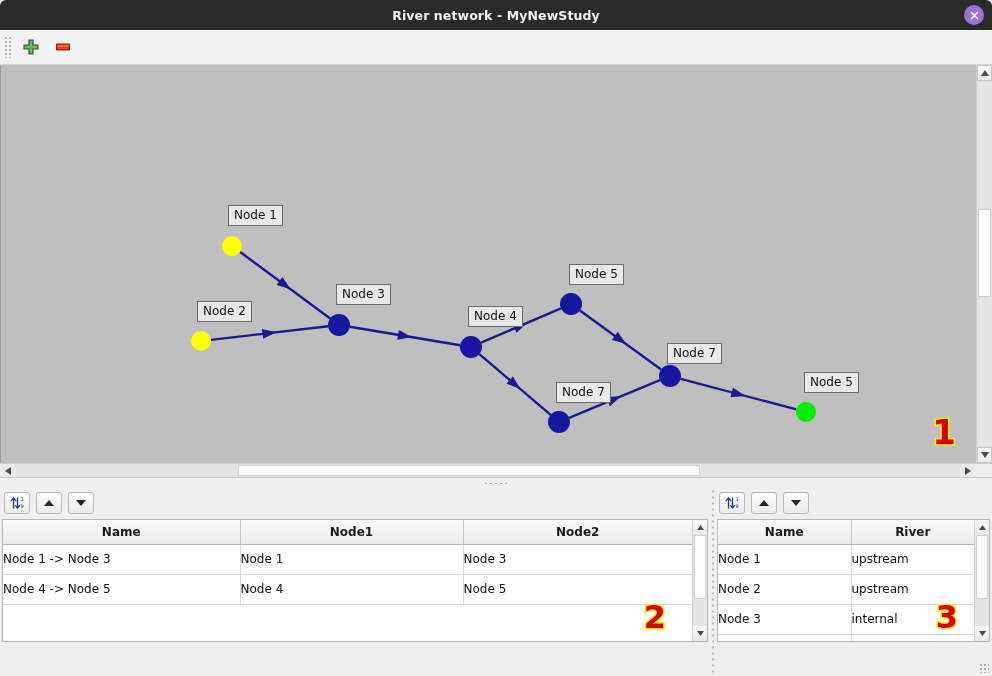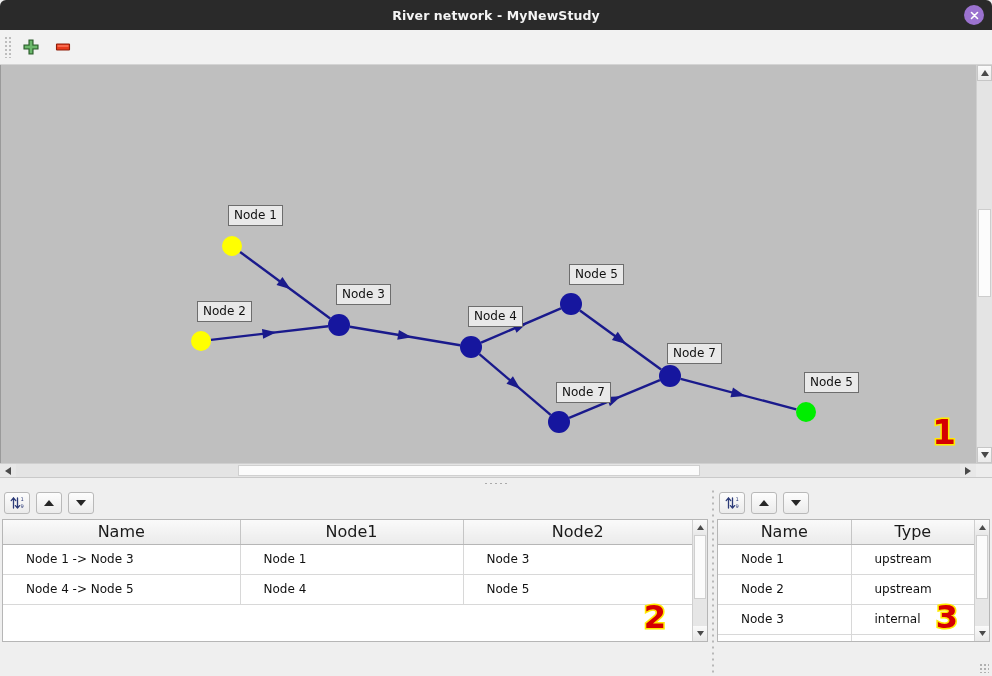--- a/index.html
+++ b/index.html
@@ -199,30 +199,30 @@
     margin: 0 2px 0 2px;
     position: relative;
   }
   .table-inner { flex: 1 1 auto; overflow: hidden; position: relative; }
   table { width: 100%; border-collapse: collapse; table-layout: fixed; }
   thead th {
     height: 24px;
     background: linear-gradient(#fafafa, #ebebeb);
     border-right: 1px solid #c5c5c5;
     border-bottom: 1px solid #b6b6b6;
-    font-size: 16px; font-weight: normal; color: #1a1a1a;
+    font-size: 12px; font-weight: bold; color: #1a1a1a;
     text-align: center;
   }
   thead th:last-child { border-right: none; }
   tbody td {
     height: 30px;
     border-right: 1px solid #d8d8d8;
     border-bottom: 1px solid #d8d8d8;
     font-size: 12px; color: #111;
-    padding-left: 23px;
+    padding-left: 0;
     background: #fff;
     white-space: nowrap; overflow: hidden; text-overflow: ellipsis;
   }
   tbody td:last-child { border-right: none; }
   .tbl-marker {
     position: absolute;
     font-size: 32px; font-weight: bold;
     color: #d50000;
     -webkit-text-stroke: 3px #ffea00;
     paint-order: stroke fill;
@@ -471,21 +471,21 @@
       <div class="table-wrap">
         <div class="table-inner">
           <table id="node-table">
             <colgroup>
                 <col style="width:133px">
                 <col>
               </colgroup>
             <thead>
                 <tr id="node-head">
                   <th>Name</th>
-                  <th>Type</th>
+                  <th>River</th>
                 </tr>
               </thead>
             <tbody id="node-body">
                 <tr>
                   <td>Node 1</td>
                   <td>upstream</td>
                 </tr>
                 <tr>
                   <td>Node 2</td>
                   <td>upstream</td>

